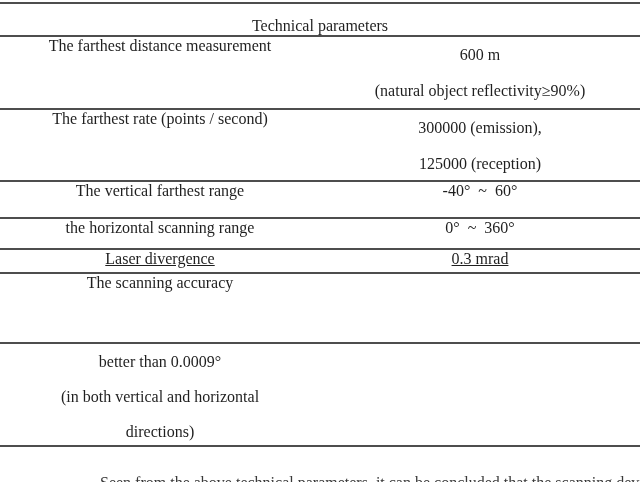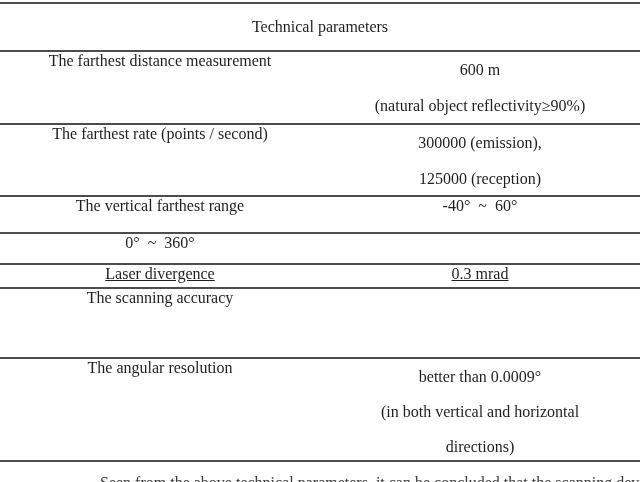--- a/index.html
+++ b/index.html
@@ -22,23 +22,23 @@
     width: 640px;
     border-top: 2px solid #4d4d4d;
   }
   .row {
     display: flex;
     width: 100%;
     border-bottom: 2px solid #4d4d4d;
     box-sizing: border-box;
   }
   .row.header {
-    height: 48px; 
+    height: 33px; 
     justify-content: center;
-    align-items: center;
+    align-items: flex-end;
   }
   .cell {
     display: flex;
     flex-direction: column;
     justify-content: space-between;
     align-items: center;
     text-align: center;
   }
   .cell.label { width: 320px; }
   .cell.value { width: 320px; }
@@ -95,40 +95,40 @@
     </div>
 
     <div class="row r3">
       <div class="cell label">The vertical farthest range</div>
       <div class="cell value">
         <div class="vline">-40°&nbsp;&nbsp;~&nbsp;&nbsp;60°</div>
       </div>
     </div>
 
     <div class="row r4">
+      <div class="cell label">the horizontal scanning range</div>
       <div class="cell value">
         <div class="vline">0°&nbsp;&nbsp;~&nbsp;&nbsp;360°</div>
       </div>
     </div>
 
     <div class="row r5">
       <div class="cell label">Laser divergence</div>
       <div class="cell value">
         <div class="vline">0.3 mrad</div>
       </div>
     </div>
 
     <div class="row r6">
       <div class="cell label">The scanning accuracy</div>
       <div class="cell value">
       </div>
     </div>
 
     <div class="row r7">
-      <div class="cell label">The angular resolution</div>
       <div class="cell value">
         <div class="vline">better than 0.0009°</div>
         <div class="vline">(in both vertical and horizontal</div>
         <div class="vline">directions)</div>
       </div>
     </div>
 
   </div>
 
   <div id="cropped-line">Seen from the above technical parameters, it can be concluded that the scanning device has high</div>

